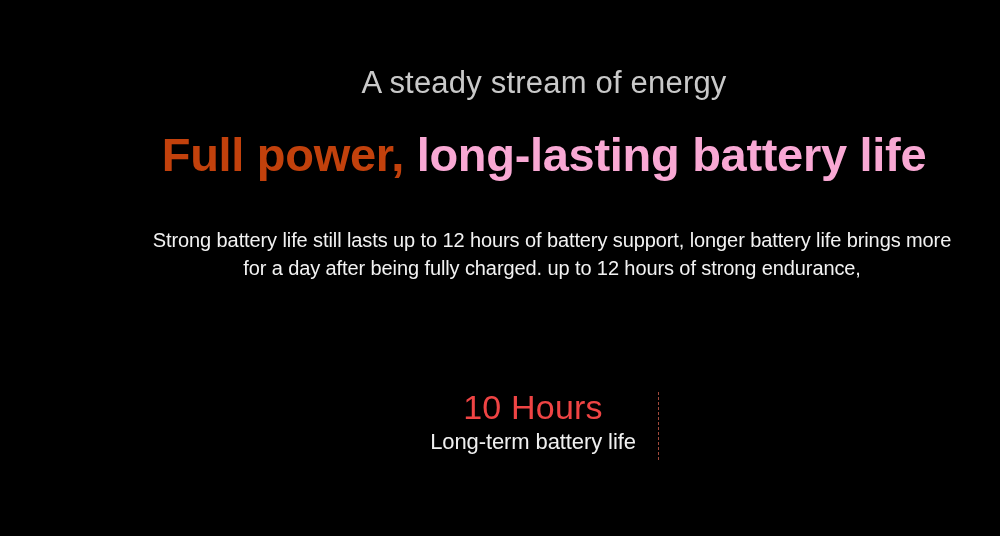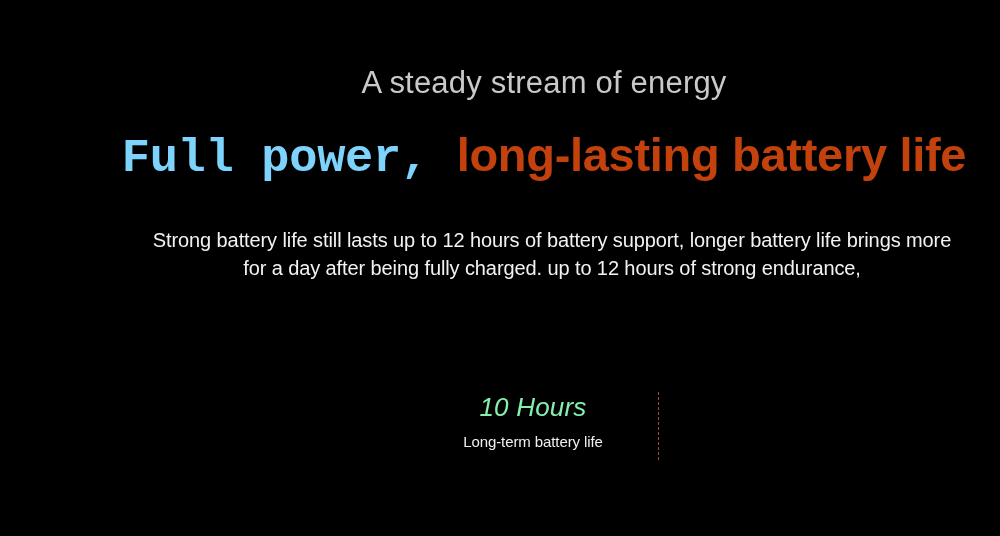--- a/index.html
+++ b/index.html
@@ -47,25 +47,24 @@
     left: 0;
     width: 1000px;
     text-align: center;
     font-size: 47px;
     line-height: 58px;
     font-weight: 700;
     letter-spacing: -0.3px;
     white-space: nowrap;
   }
   .headline .part-white {
-    color: #7dd3fc;
-    font-family: Liberation Mono, monospace;
+    color: #c2410c;
   }
   .headline .part-accent {
-    color: #c2410c;
+    color: #f9a8d4;
   }
 
   
   .description {
     position: absolute;
     top: 226px;
     left: 8px;
     width: 1000px;
     text-align: center;
     font-size: 20px;
@@ -89,32 +88,31 @@
     flex-direction: row;
     align-items: flex-start;
     justify-content: center;
   }
   .stat-block {
     width: 230px;
     text-align: center;
   }
   .stat-value {
     display: block;
-    font-size: 26px;
+    font-size: 34px;
     line-height: 34px;
     font-weight: 400;
-    color: #86efac;
+    color: #ef4444;
     letter-spacing: 0.2px;
     white-space: nowrap;
-    font-style: italic;
   }
   .stat-label {
     display: block;
     margin-top: 6px;
-    font-size: 15px;
+    font-size: 22px;
     line-height: 23px;
     font-weight: 400;
     color: #f0f0f0;
     letter-spacing: -0.1px;
     white-space: nowrap;
   }
   .stat-divider {
     width: 1px;
     height: 68px;
     margin: 2px 10px 0 10px;

